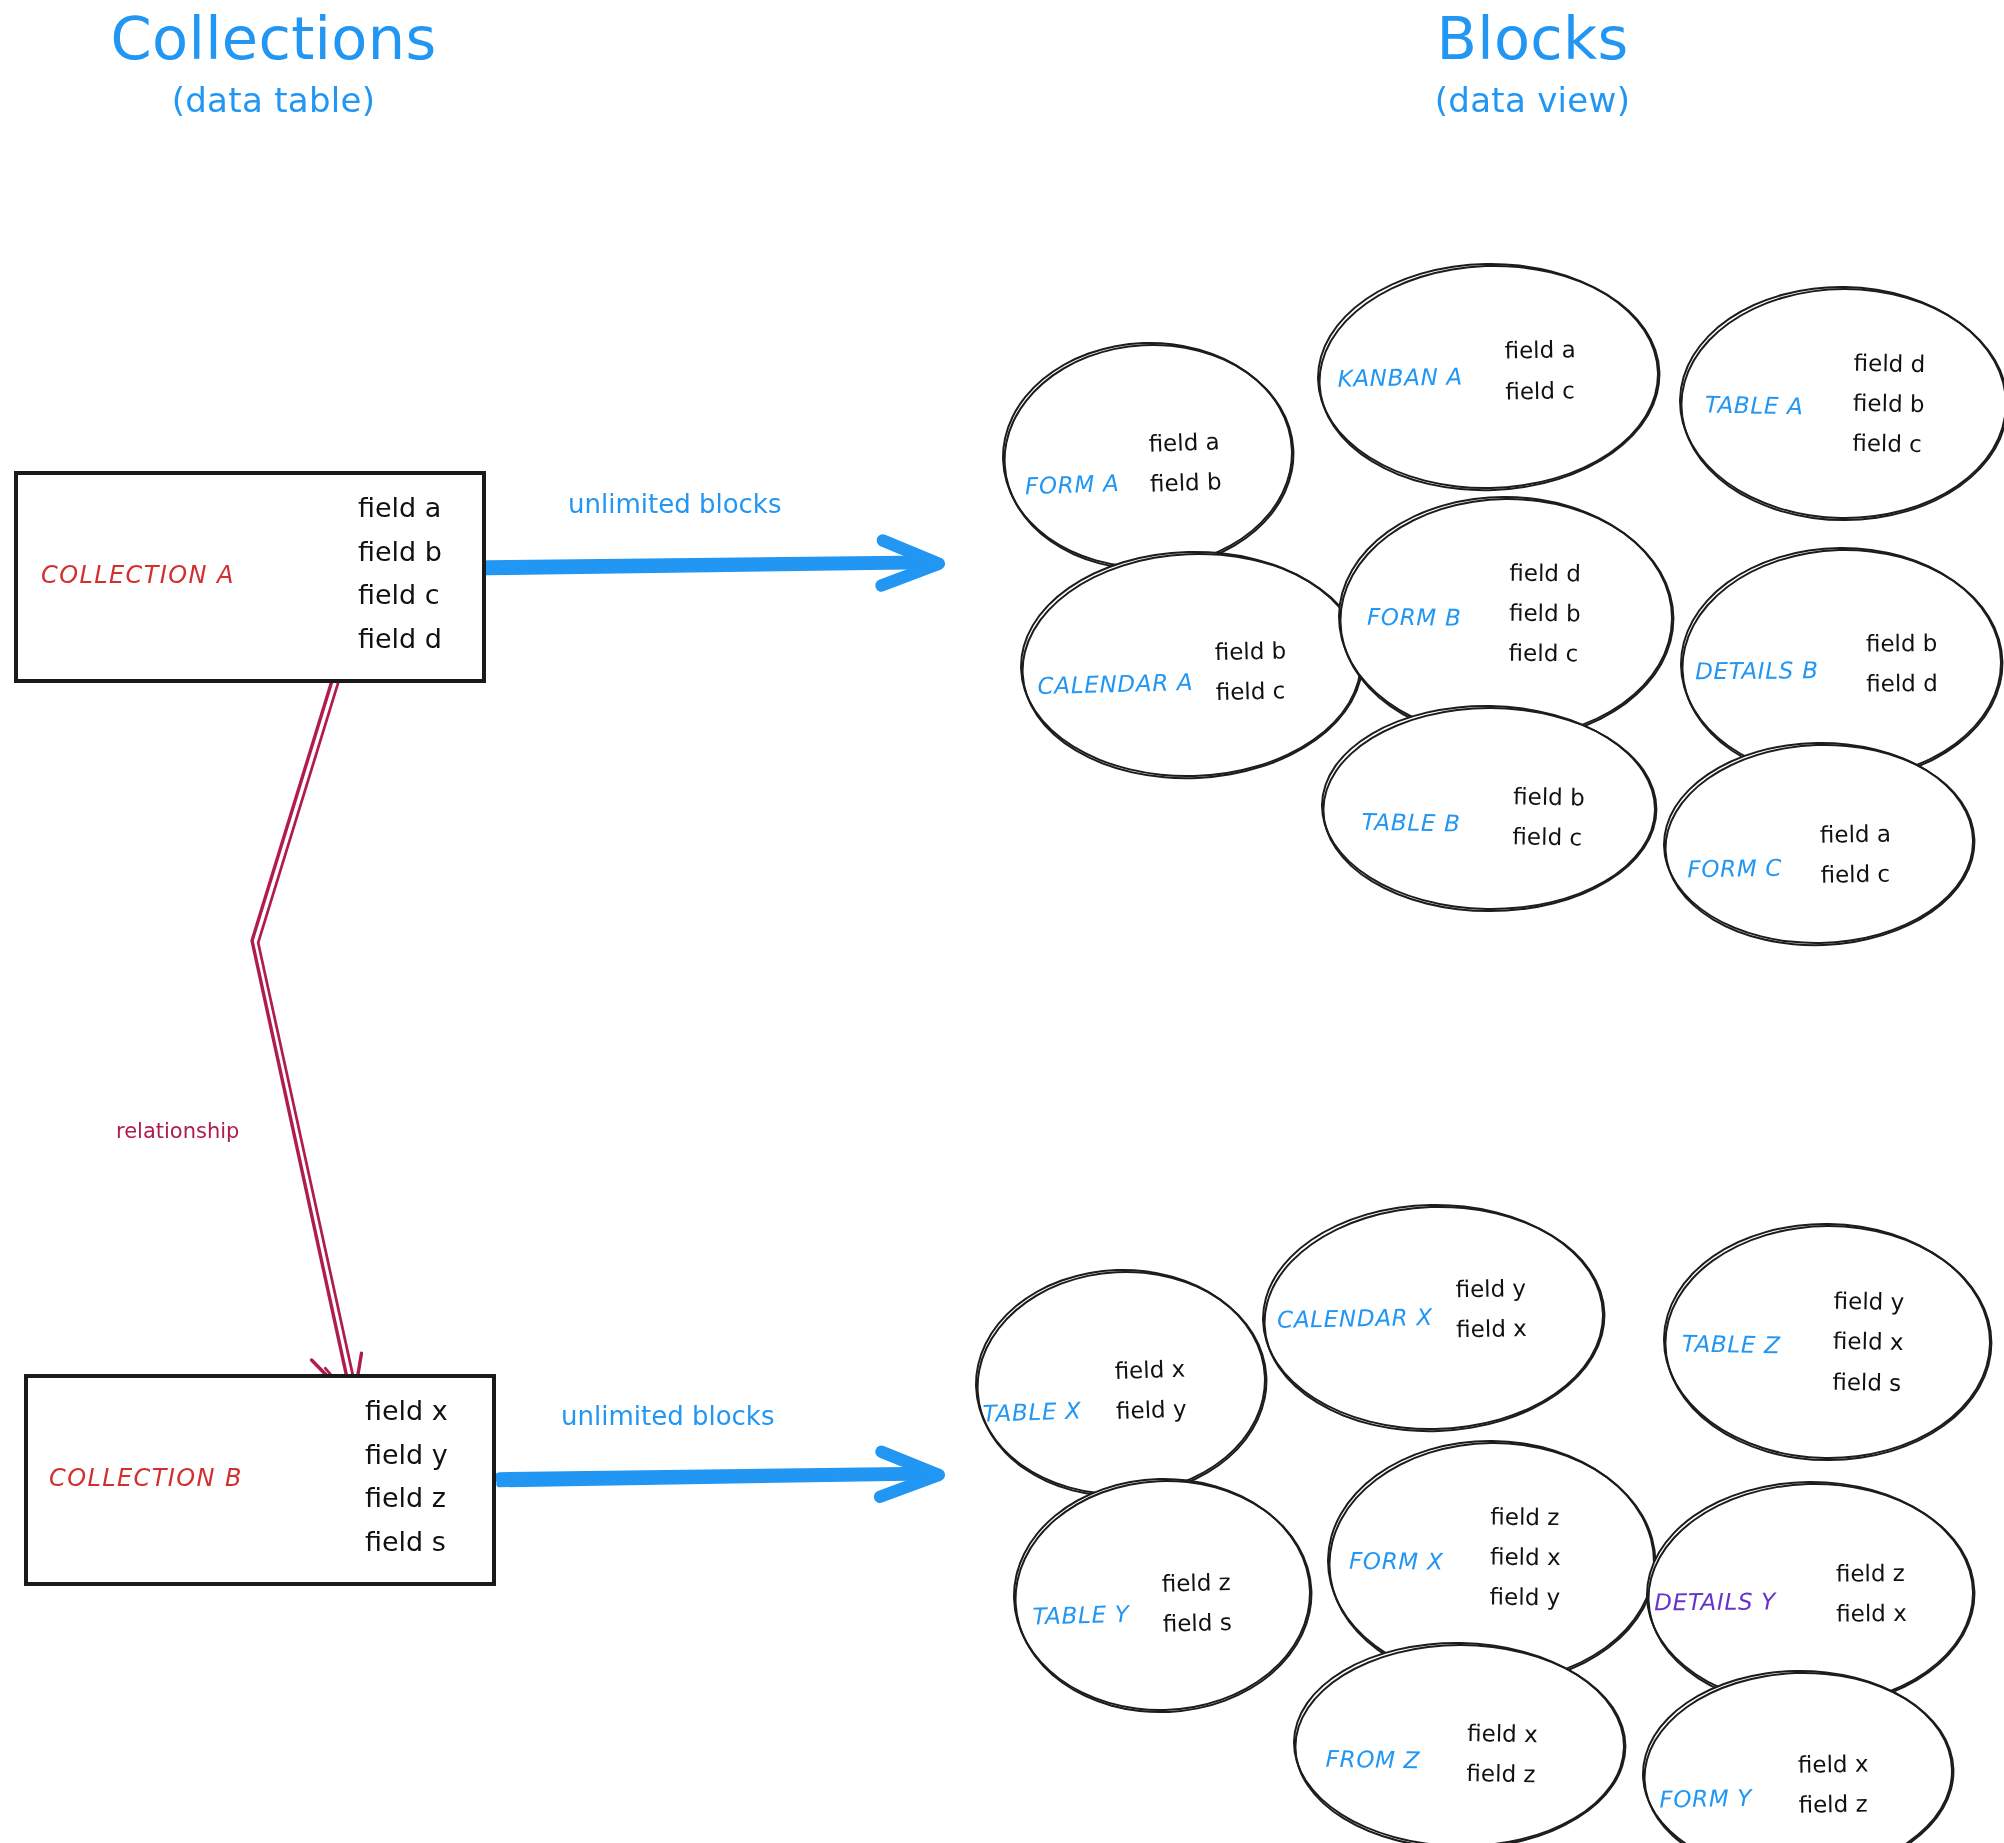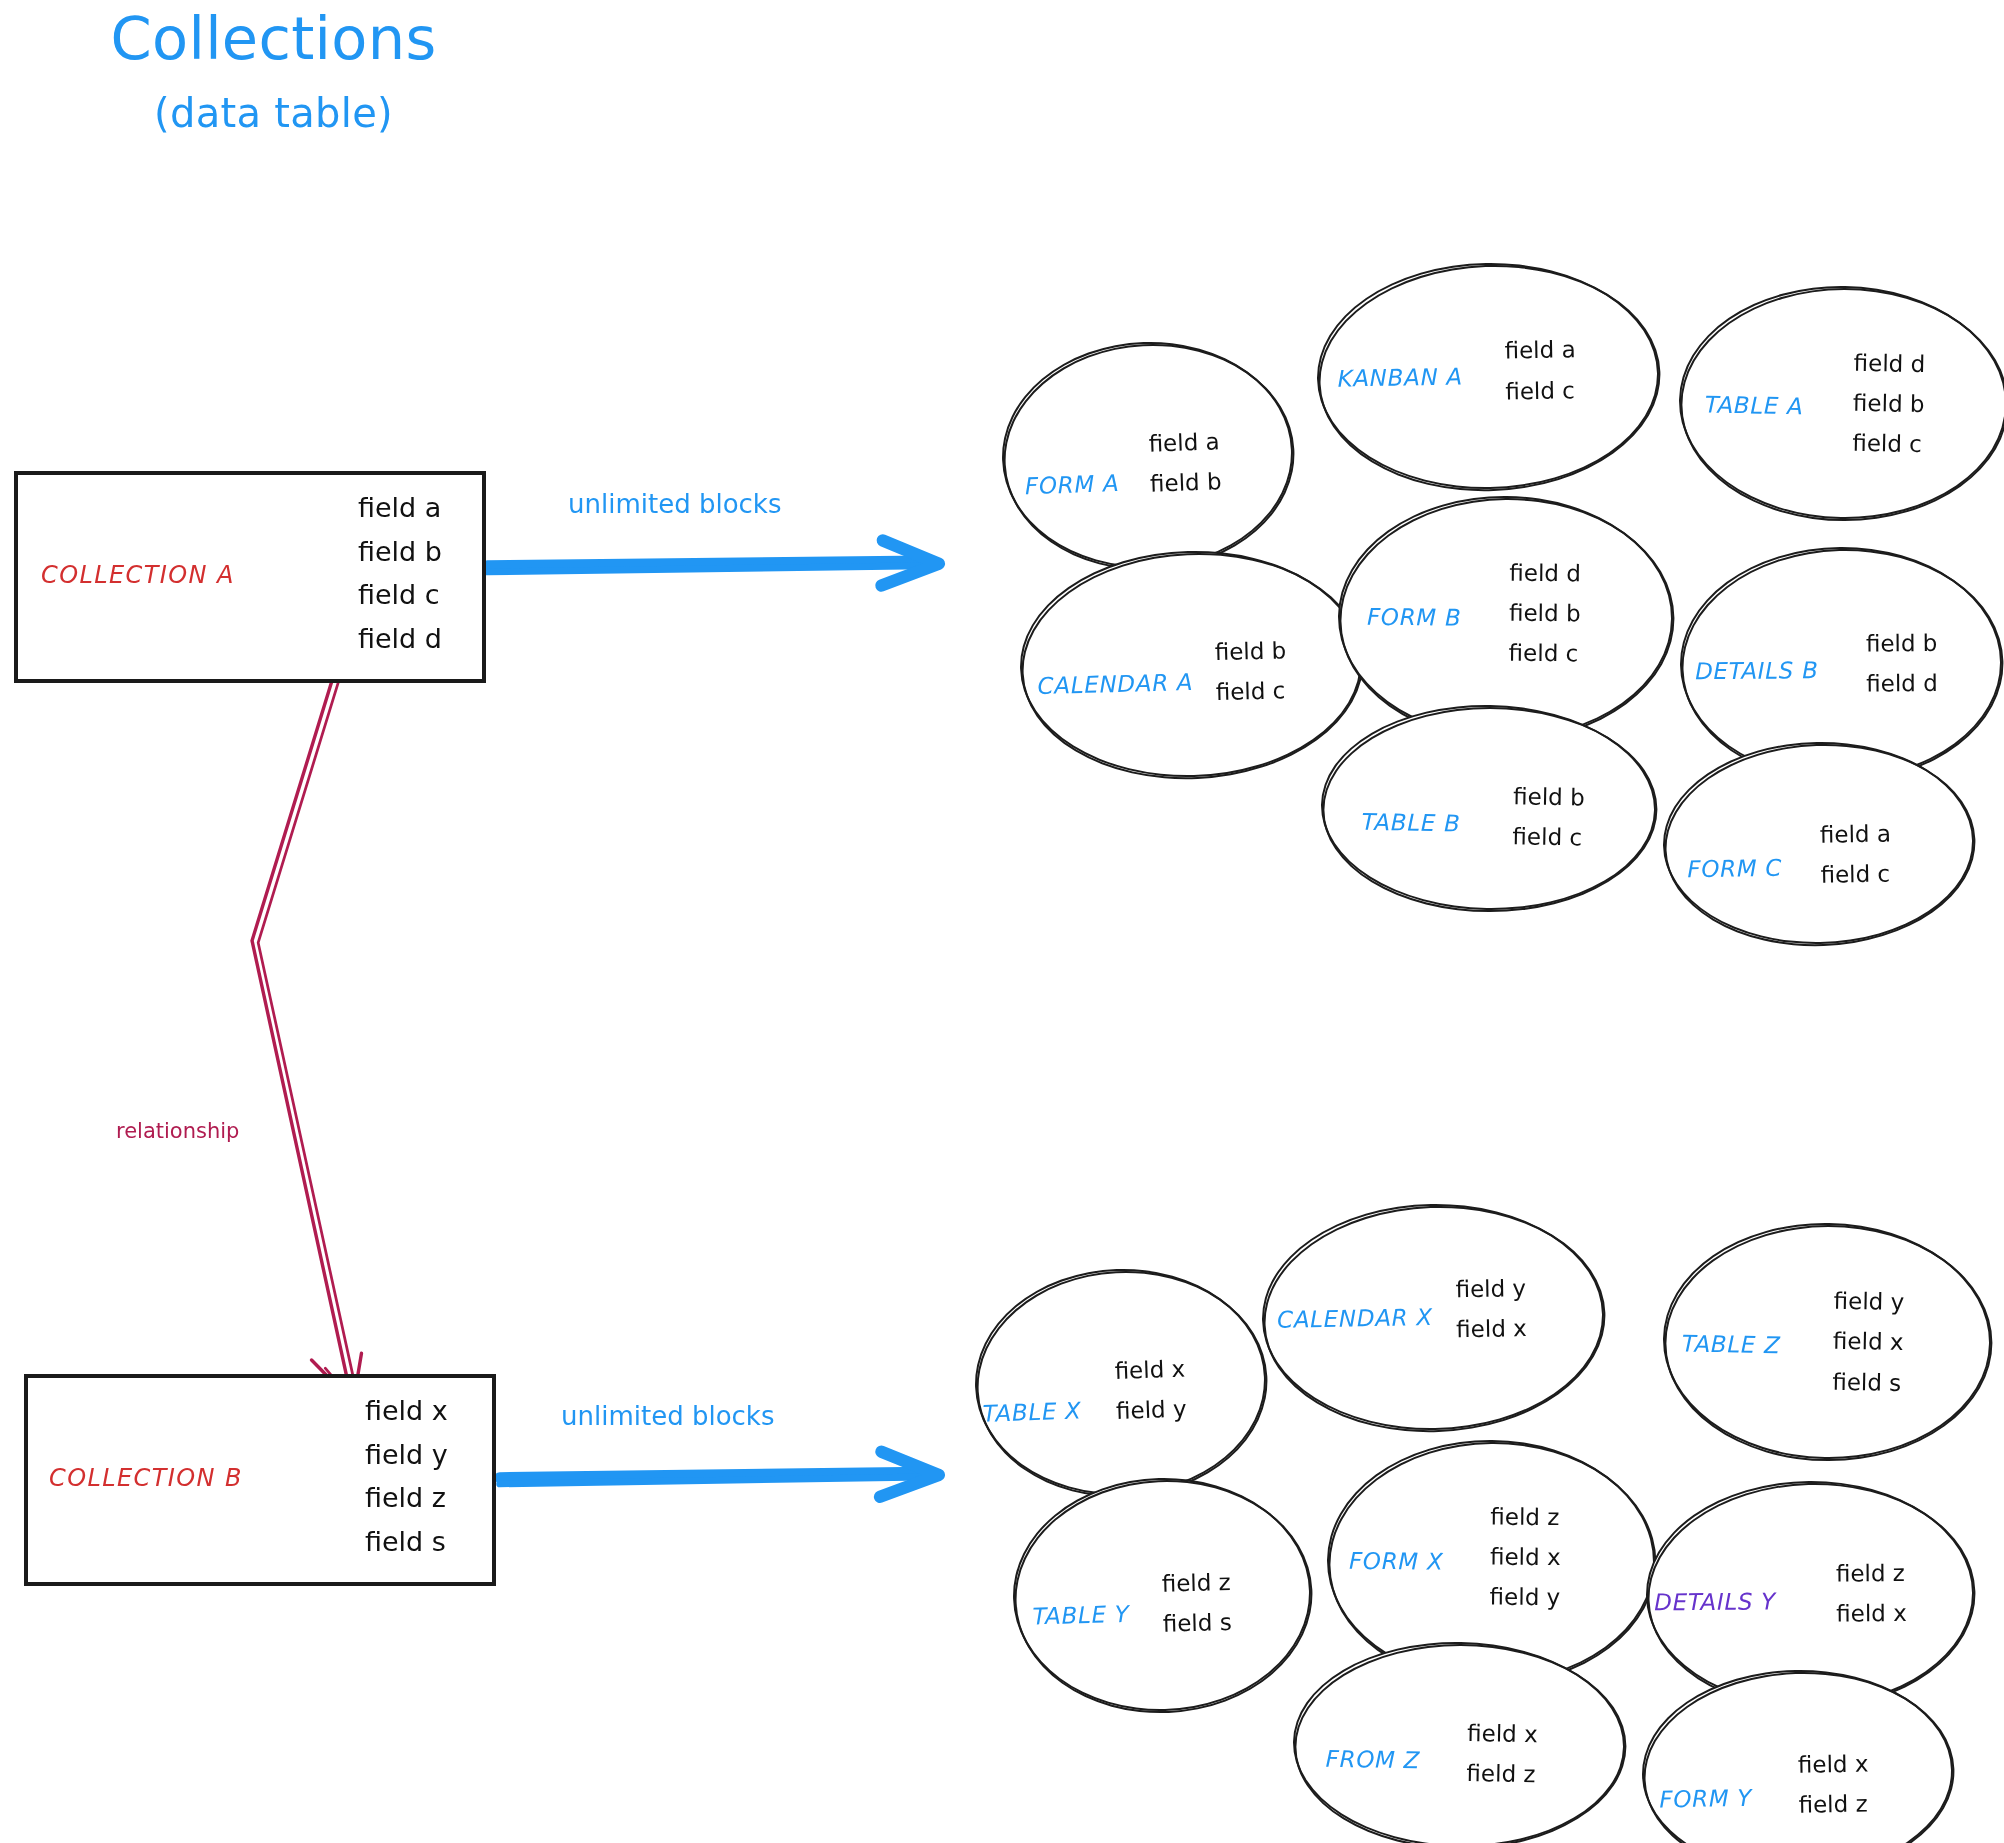--- a/index.html
+++ b/index.html
@@ -34,22 +34,22 @@
     text-align: center;
     line-height: 1.08;
     letter-spacing: 0.3px;
   }
   .heading .h-main {
     display: block;
     font-size: 59px;
   }
   .heading .h-sub {
     display: block;
-    font-size: 40px;
-    margin-top: 21px;
+    font-size: 34px;
+    margin-top: 11px;
   }
 
   
   .collection-box {
     position: absolute;
     border: 4.1px solid #1a1a1a;
     background: #ffffff;
     box-sizing: border-box;
   }
   .collection-name {
@@ -122,20 +122,24 @@
 </head>
 <body>
 
 <div id="canvas">
 
   <div class="heading abs" style="left:41px; top:6.8px; width:465px;">
     <span class="h-main">Collections</span>
     <span class="h-sub">(data table)</span>
   </div>
 
+  <div class="heading abs" style="left:1300px; top:6.8px; width:465px;">
+    <span class="h-main">Blocks</span>
+    <span class="h-sub">(data view)</span>
+  </div>
 
   <svg class="layer-svg" viewBox="0 0 2930 2694">
 
     <g>
       <path d="M 712 827 L 1352 820" stroke="#2196F3" stroke-width="16" stroke-linecap="round" fill="none"></path>
       <path d="M 712 836 L 1352 827" stroke="#2196F3" stroke-width="10" stroke-linecap="round" fill="none"></path>
       <path d="M 1290 790 L 1372 824 L 1288 856" stroke="#2196F3" stroke-width="18" stroke-linecap="round" stroke-linejoin="round" fill="none"></path>
     </g>
 
     <g>

